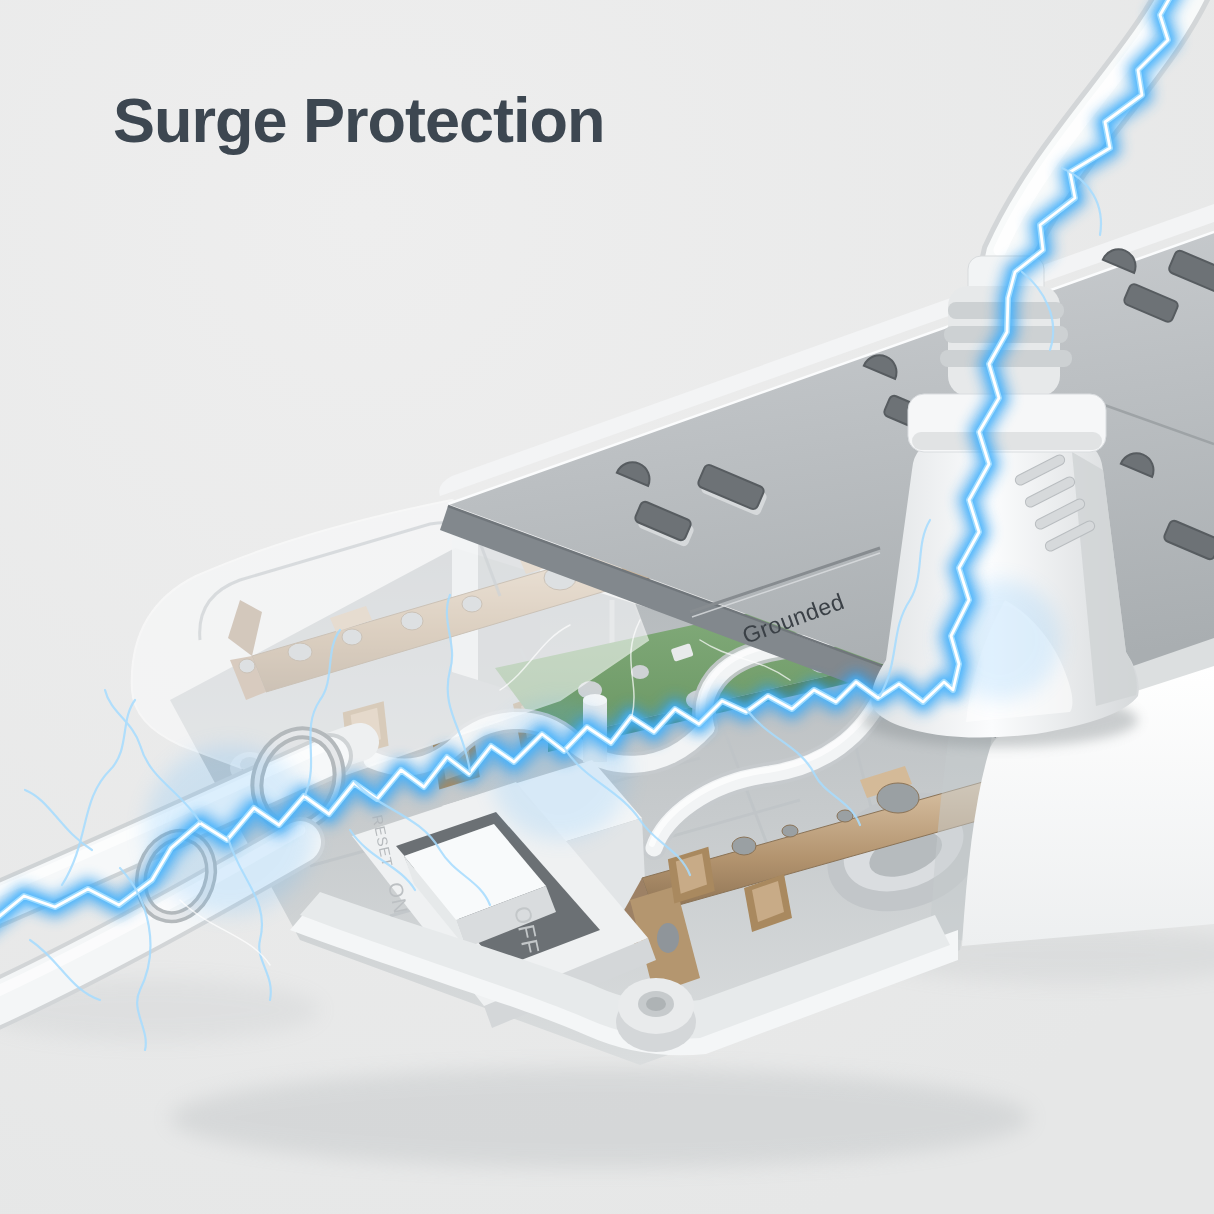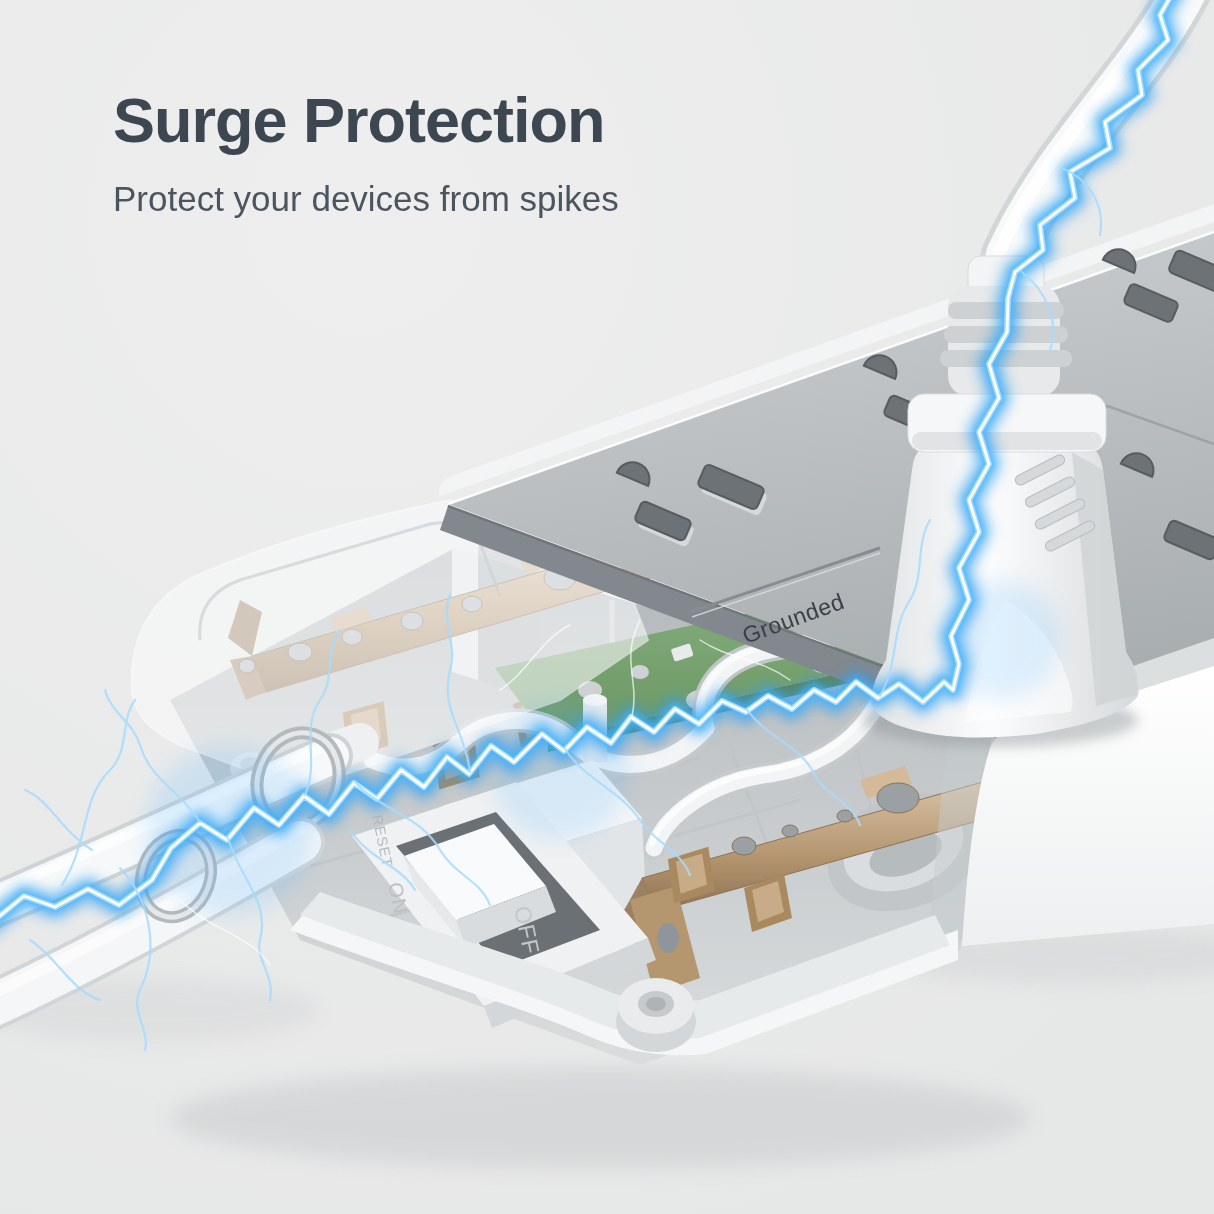--- a/index.html
+++ b/index.html
@@ -12,21 +12,20 @@
   svg text{font-family:"Liberation Sans",sans-serif;}
 </style>
 </head>
 <body>
 
 <div class="canvas">
 
   <div class="headline">
     <h1>Surge Protection</h1>
     <div class="sub">
-      <div>Protect your devices from spikes</div>
     </div>
   </div>
 
   <svg class="scene" viewBox="0 0 1214 1214">
     <defs>
       <radialGradient id="bgG" cx="30%" cy="18%" r="90%">
         <stop offset="0" stop-color="#eeeeee"></stop>
           <stop offset="1" stop-color="#e6e7e7"></stop>
       </radialGradient>
       <linearGradient id="faceG" x1="0" y1="0" x2="0.25" y2="1">

